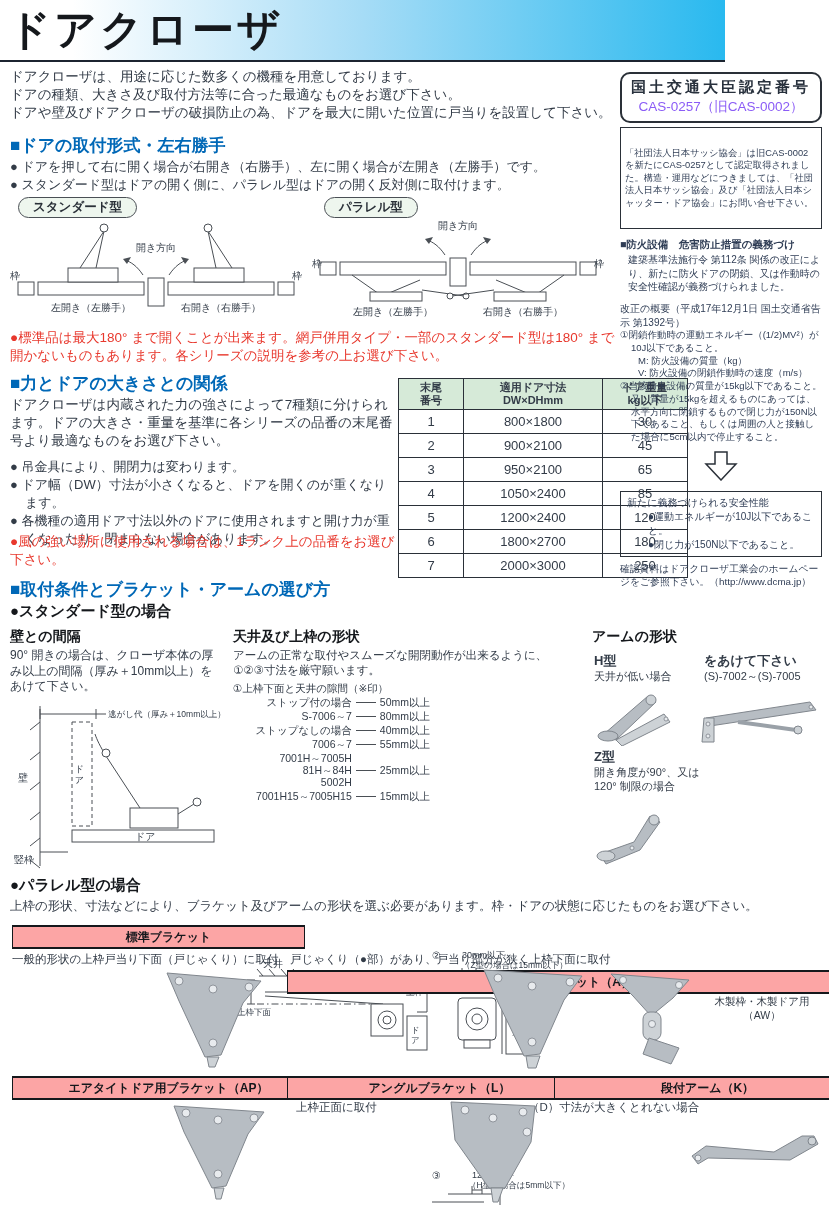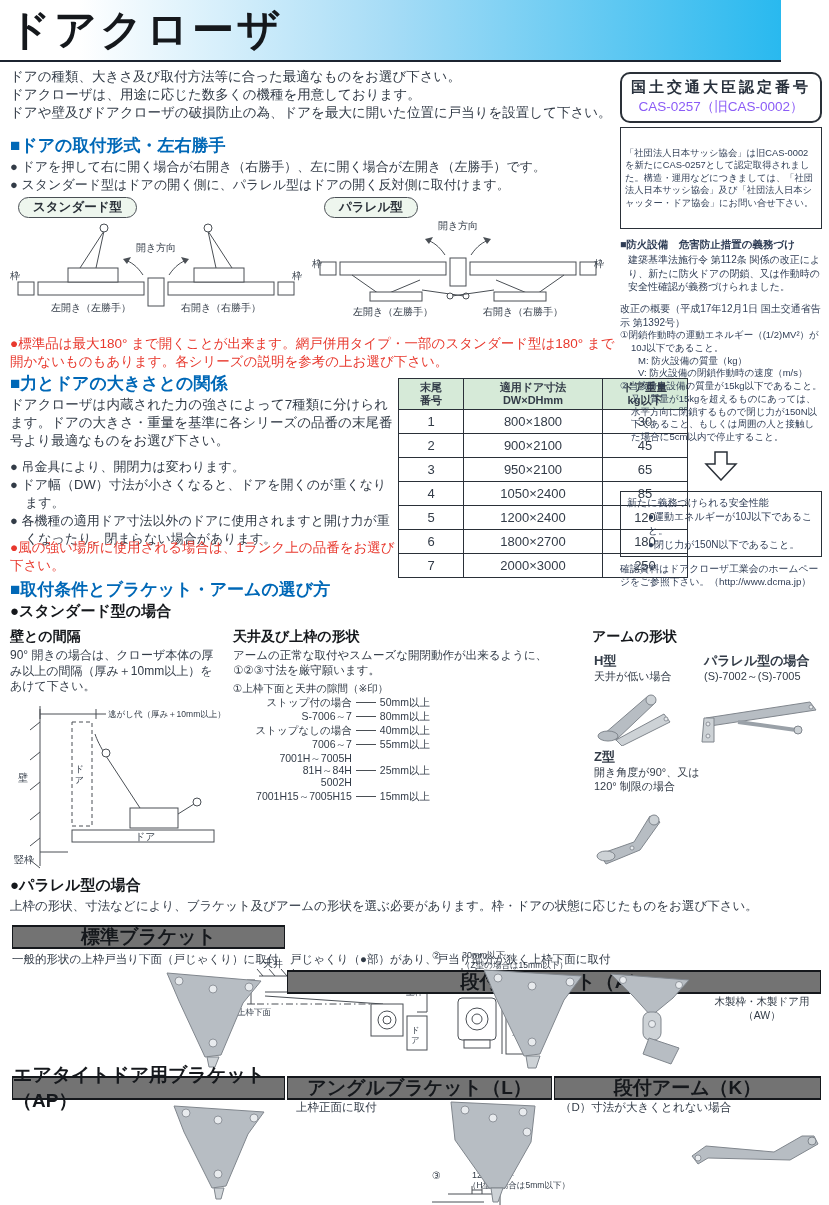--- a/index.html
+++ b/index.html
@@ -1,29 +1,29 @@
 <!DOCTYPE html>
 <html><head>
 <meta charset="utf-8">
 <style>
   html,body{margin:0;padding:0;background:#fff;}
   .page{position:relative;width:829px;height:1205px;background:#fff;overflow:hidden;
         font-family:"Liberation Sans","DejaVu Sans",sans-serif;color:#323b47;}
   
-  .banner{position:absolute;left:0;top:0;width:781px;height:60px;
+  .banner{position:absolute;left:0;top:0;width:725px;height:60px;
           background:linear-gradient(90deg,#ffffff 0%,#ffffff 10%,#a6dcf6 50%,#29b9ef 100%);
           border-bottom:2px solid #1c2430;display:flex;align-items:center;}
   .banner-title{font-size:42px;font-weight:bold;color:#15181c;margin-left:8px;letter-spacing:3px;}
   .abs{position:absolute;}
   .sec-h{color:#0068b7;font-weight:bold;font-size:17px;}
   .sub-h{color:#15181c;font-weight:bold;font-size:15px;}
   .col-h{color:#15181c;font-weight:bold;font-size:14px;}
   .body-t{font-size:13.5px;line-height:1.35;}
   .small-t{font-size:12px;line-height:1.3;}
-  .red{color:#e8382d;margin-top:6px;}
+  .red{color:#e8382d;}
   .pre{white-space:pre-line;}
   
   .pill{display:inline-block;border:1.5px solid #4a4f55;border-radius:11px;background:#eef6ee;
         font-size:12.5px;font-weight:bold;color:#2a3038;padding:1px 14px;}
   .diag{position:relative;}
   .dlab{position:absolute;font-size:10px;color:#323b47;line-height:1.15;}
   .dlab8{position:absolute;font-size:8.5px;color:#323b47;line-height:1.15;}
   .vert{writing-mode:vertical-rl;letter-spacing:2px;}
   .ln{stroke:#4a4f55;fill:none;stroke-width:1;}
   .lnf{stroke:#4a4f55;fill:#ffffff;stroke-width:1;}
@@ -53,37 +53,37 @@
   .safety-box{border:1.5px solid #2a3038;font-size:10px;line-height:1.4;padding:4px 6px;}
   .safety-b{padding-left:21px;}
   .ref-t{font-size:9.8px;line-height:1.34;margin-top:5px;}
   
   .spec-title{font-size:10.5px;margin-bottom:2px;}
   .spec-row{display:flex;align-items:center;font-size:10.5px;line-height:1.15;margin-bottom:2px;}
   .spec-label{width:118px;text-align:right;white-space:pre-line;}
   .spec-dash{flex:0 0 20px;border-top:1px solid #4a4f55;height:0;margin:0 4px;}
   .spec-value{white-space:nowrap;}
   
-  .gbar{position:absolute;height:20px;background:#737373;border:1px solid #15181c;
+  .gbar{position:absolute;height:20px;background:#fca5a5;border:1px solid #15181c;
         border-top-width:2px;border-bottom-width:2px;display:flex;align-items:center;
-        justify-content:center;font-weight:bold;font-size:19px;color:#15181c;}
+        justify-content:center;font-weight:bold;font-size:12px;color:#15181c;padding-left:20px;}
   .pdesc{position:absolute;font-size:11.5px;color:#323b47;line-height:1.25;}
 </style>
 </head>
 <body>
 
 <div class="page">
 
   <div class="banner">
     <div class="banner-title">ドアクローザ</div>
   </div>
 
   <div class="abs body-t" style="left:10px;top:68px;width:610px;">
+    <div>ドアクローザは、用途に応じた数多くの機種を用意しております。</div>
     <div>ドアの種類、大きさ及び取付方法等に合った最適なものをお選び下さい。</div>
-    <div>ドアクローザは、用途に応じた数多くの機種を用意しております。</div>
     <div>ドアや壁及びドアクローザの破損防止の為、ドアを最大に開いた位置に戸当りを設置して下さい。</div>
   </div>
 
   <div class="abs sec-h" style="left:10px;top:134px;">■ドアの取付形式・左右勝手</div>
   <div class="abs" style="left:10px;top:158px;width:610px;font-size:13px;line-height:1.4;">
     <div>● ドアを押して右に開く場合が右開き（右勝手）、左に開く場合が左開き（左勝手）です。</div>
     <div>● スタンダード型はドアの開く側に、パラレル型はドアの開く反対側に取付けます。</div>
   </div>
 
   <div class="abs" style="left:10px;top:197px;width:292px;">
@@ -353,21 +353,21 @@
   <div class="abs" style="left:594px;top:669px;font-size:11px;">天井が低い場合</div>
   <div class="abs" style="left:592px;top:684px;">
     <svg width="110" height="62" viewBox="0 0 110 62">
       <polygon class="photo" points="12,50 56,12 64,18 24,56"></polygon>
       <polygon class="photo2" points="24,56 72,30 78,38 30,62"></polygon>
       <ellipse class="photo" cx="16" cy="52" rx="10" ry="5"></ellipse>
       <circle class="photo2" cx="59" cy="16" r="5"></circle>
       <circle class="hole" cx="74" cy="35" r="2"></circle>
     </svg>
   </div>
-  <div class="abs" style="left:704px;top:652px;font-size:13px;font-weight:bold;">パラレル型の場合</div>
+  <div class="abs" style="left:704px;top:652px;font-size:13px;font-weight:bold;">をあけて下さい</div>
   <div class="abs" style="left:704px;top:669px;font-size:11px;">(S)-7002～(S)-7005</div>
   <div class="abs" style="left:698px;top:690px;">
     <svg width="125" height="60" viewBox="0 0 125 60">
       <polygon class="photo" points="8,28 112,12 118,20 12,36"></polygon>
       <polygon class="photo2" points="6,28 16,28 16,52 4,52"></polygon>
       <path d="M40,32 L98,40" stroke="#9aa1a8" stroke-width="4" fill="none"></path>
       <circle class="photo2" cx="100" cy="40" r="4"></circle>
       <circle class="hole" cx="10" cy="34" r="2"></circle>
         <circle class="hole" cx="10" cy="46" r="2"></circle>
       <circle class="hole" cx="113" cy="17" r="2"></circle>
@@ -449,21 +449,21 @@
     <svg width="110" height="108" viewBox="0 0 110 108">
       <polygon class="photo" points="16,6 100,10 96,46 70,92 54,92 20,44"></polygon>
       <circle class="hole" cx="30" cy="14" r="4"></circle>
         <circle class="hole" cx="88" cy="16" r="4"></circle>
       <circle class="hole" cx="92" cy="36" r="4"></circle>
         <circle class="hole" cx="58" cy="22" r="4"></circle>
       <polygon class="photo2" points="56,92 68,92 63,106 58,106"></polygon>
     </svg>
   </div>
 
-  <div class="pdesc" style="left:560px;top:1100px;width:260px;">（D）寸法が大きくとれない場合</div>
+  <div class="pdesc" style="left:528px;top:1100px;width:260px;">（D）寸法が大きくとれない場合</div>
 
   <div class="abs" style="left:688px;top:1128px;">
     <svg width="135" height="48" viewBox="0 0 135 48">
       <polygon class="photo" points="4,28 18,18 86,24 114,8 126,8 130,16 102,32 20,30 10,36"></polygon>
       <circle class="hole" cx="10" cy="30" r="3"></circle>
       <circle class="photo2" cx="124" cy="13" r="4"></circle>
     </svg>
   </div>
 
 </div>

